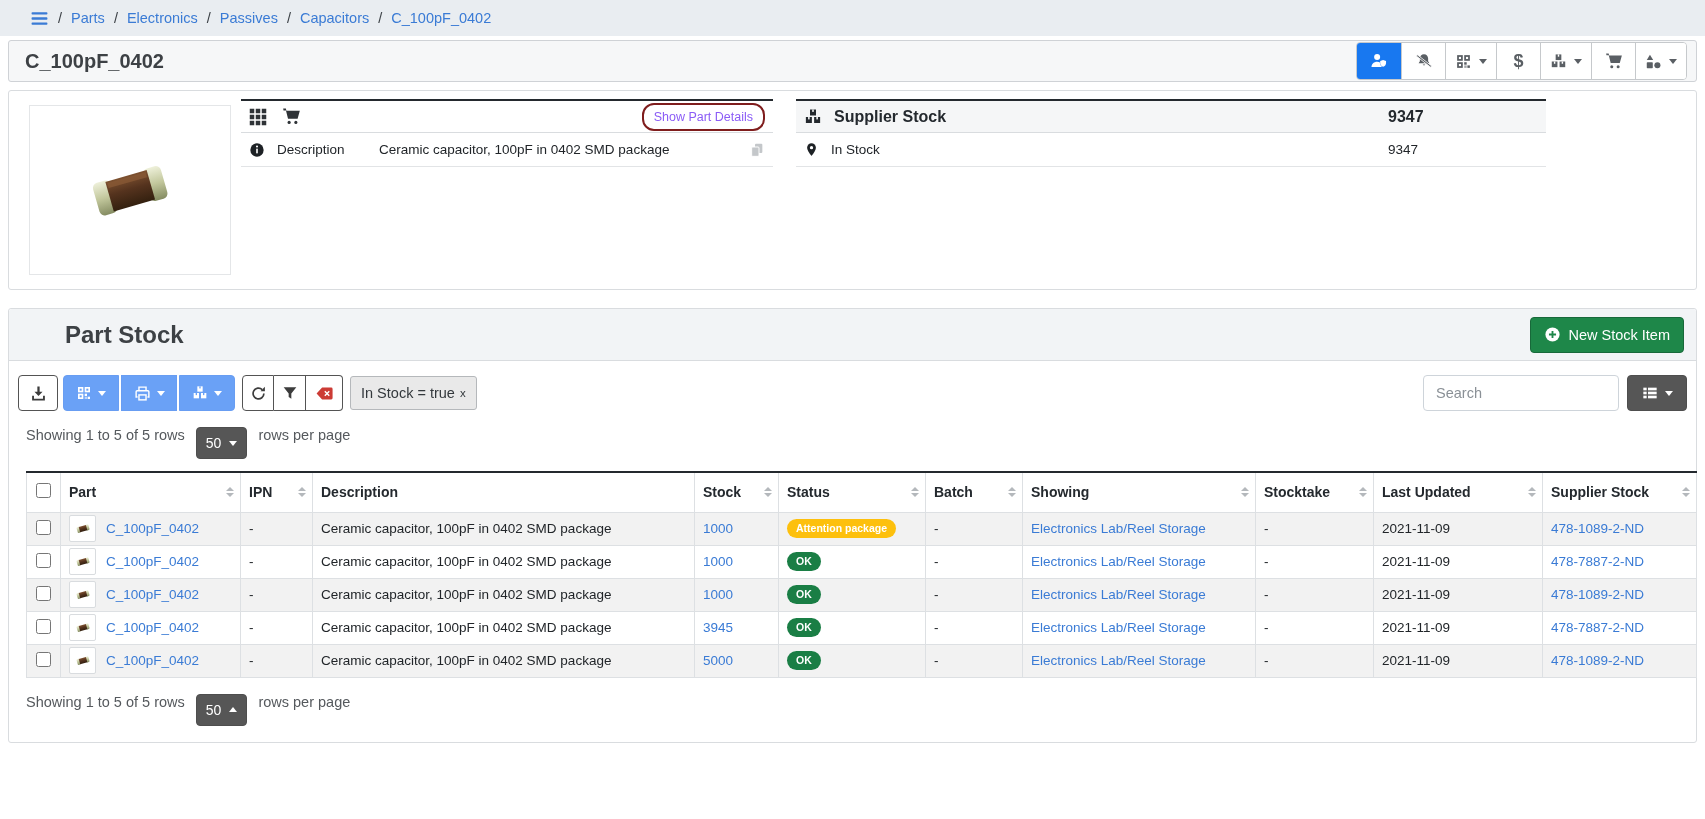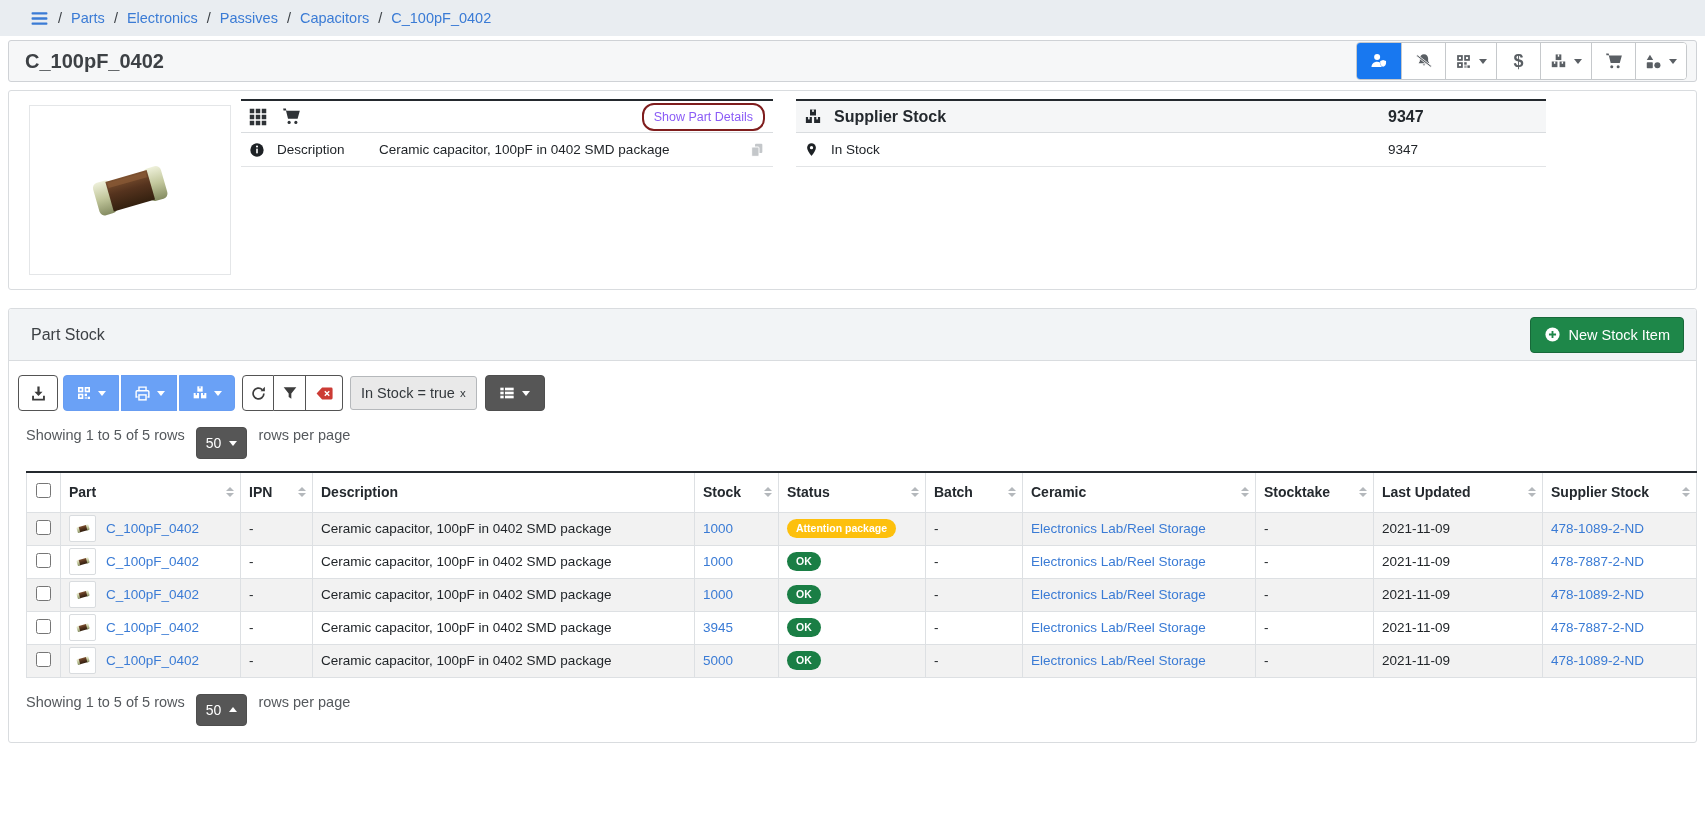--- a/index.html
+++ b/index.html
@@ -49,21 +49,21 @@
   .mini-row .value { width:150px; }
   .desc-label { width:90px; }
   .spacer { flex:1; }
   .show-details-btn { font-size:12.5px; padding:5px 10px; border:2px solid #7f1d1d; border-radius:12px;
     background:#fff; color:#8b5cf6; }
 
   
   .part-stock-panel { margin:18px 8px 0; border:1px solid #d9dcdf; border-radius:3px; background:#fff; }
   .ps-header { height:52px; background:#f2f4f6; border-bottom:1px solid #d9dcdf; display:flex;
     align-items:center; justify-content:space-between; padding:0 12px 0 22px; border-radius:3px 3px 0 0; }
-  .ps-title { font-size:16px; font-weight:400; color:#3d4145; }
+  .ps-title { font-size:24px; font-weight:700; color:#3d4145;margin-left:34px; }
   .green-btn { background:#1e8749; color:#fff; border:1px solid #18693a; border-radius:4px; height:36px;
     padding:0 13px; font-size:14.5px; display:flex; align-items:center; gap:7px; }
   .ps-body { padding:14px 9px 14px 9px; }
 
   .toolbar { display:flex; align-items:center; height:36px; }
   .tb-btn { height:36px; display:flex; align-items:center; justify-content:center; border-radius:4px; }
   .download-btn { width:40px; background:#fff; border:1px solid #545454; color:#3c3c3c; }
   .blue-group { display:flex; margin-left:5px; gap:2px; }
   .blue-btn { width:56px; background:#6aa1f6; border:1px solid #689df2; color:#fff; gap:6px; --notch:#6aa1f6; }
   .icon-group { display:flex; margin-left:7px; }
@@ -352,20 +352,21 @@
           <svg width="19" height="19" viewBox="0 0 24 24">
               <path d="M9 4.5h11.5A1.7 1.7 0 0 1 22.2 6.2v11.6a1.7 1.7 0 0 1-1.7 1.7H9l-7-7.5z" fill="#cc3b35"></path>
               <path d="M12.4 9.2l5.6 5.6M18 9.2l-5.6 5.6" stroke="#fff" stroke-width="1.8"></path>
             </svg>
         </button>
       </div>
       <div class="chip">
         <span>In Stock = true</span>
         <span class="x">x</span>
       </div>
+      <input class="search-input" type="text" placeholder="Search" style="">
       <button class="tb-btn cols-btn">
         <svg width="16" height="16" viewBox="0 0 24 24" fill="currentColor">
             <rect x="2" y="4" width="5" height="4"></rect>
             <rect x="9" y="4" width="13" height="4"></rect>
             <rect x="2" y="10" width="5" height="4"></rect>
             <rect x="9" y="10" width="13" height="4"></rect>
             <rect x="2" y="16" width="5" height="4"></rect>
             <rect x="9" y="16" width="13" height="4"></rect>
           </svg>
         <span class="caret"></span>
@@ -412,21 +413,21 @@
                 <i class="dn"></i>
               </span></th>
           <th><span>Status</span><span class="sorter">
                 <i class="up"></i>
                 <i class="dn"></i>
               </span></th>
           <th><span>Batch</span><span class="sorter">
                 <i class="up"></i>
                 <i class="dn"></i>
               </span></th>
-          <th><span>Ceramic</span><span class="sorter">
+          <th><span>Showing</span><span class="sorter">
                 <i class="up"></i>
                 <i class="dn"></i>
               </span></th>
           <th><span>Stocktake</span><span class="sorter">
                 <i class="up"></i>
                 <i class="dn"></i>
               </span></th>
           <th><span>Last Updated</span><span class="sorter">
                 <i class="up"></i>
                 <i class="dn"></i>

